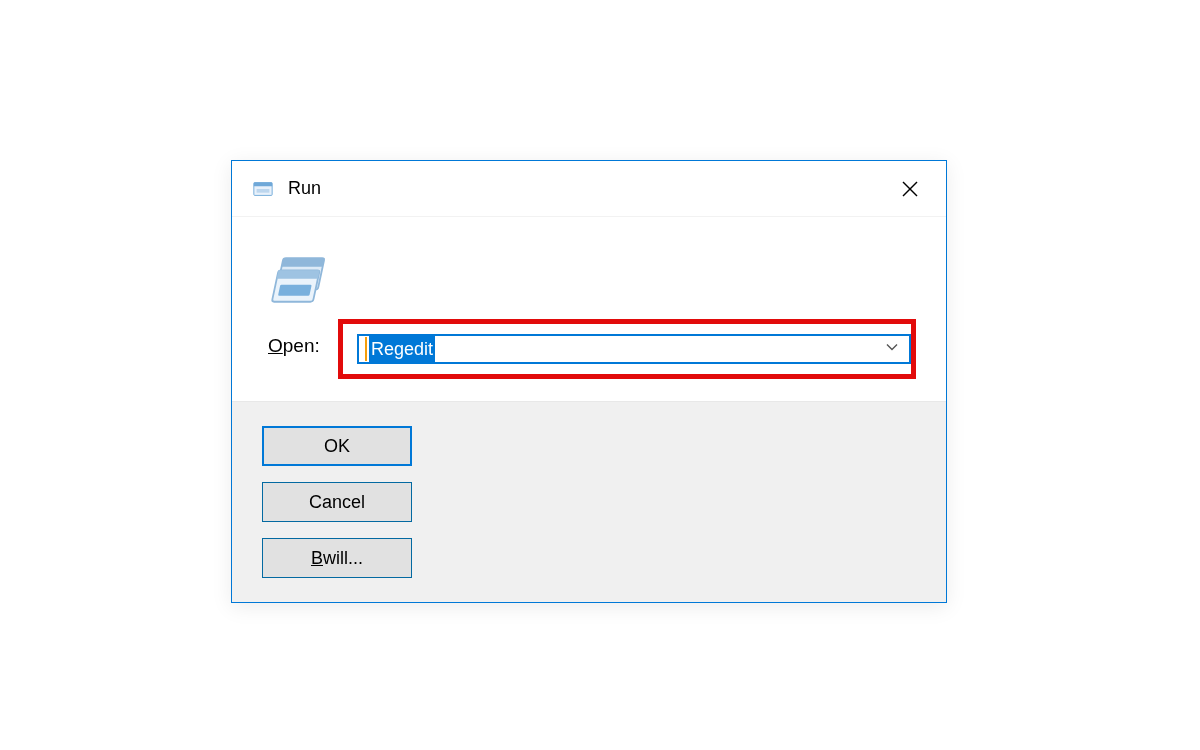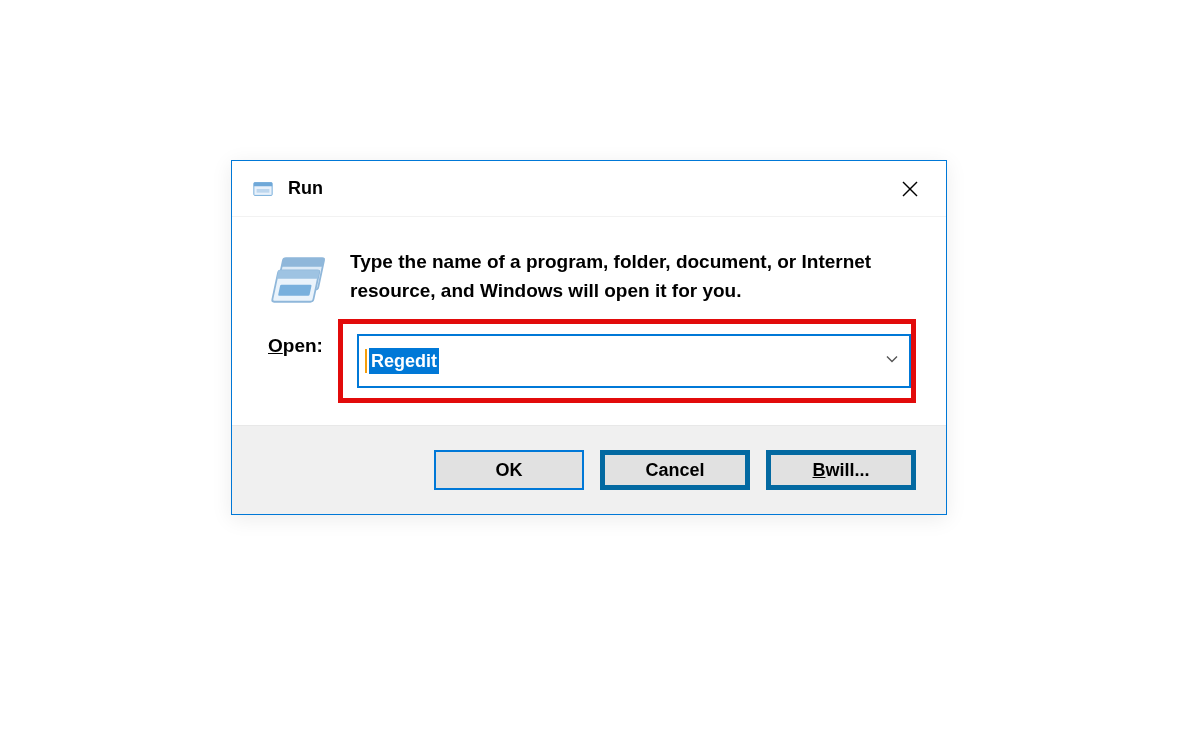--- a/index.html
+++ b/index.html
@@ -14,21 +14,20 @@
     position: relative;
   }
   .dialog {
     position: absolute;
     left: 231px;
     top: 160px;
     width: 716px;
     border: 1px solid #0078d7;
     background: #ffffff;
     box-shadow: 0 4px 20px rgba(0,0,0,0.08);
-    font-weight: bold;
   }
   .titlebar {
     height: 56px;
     display: flex;
     align-items: center;
     padding: 0 12px 0 20px;
     border-bottom: 1px solid #f2f2f2;
   }
   .title-icon {
     width: 22px;
@@ -84,21 +83,21 @@
     position: absolute;
     border: 5px solid #e20b0b;
     left: 106px;
     right: 30px;
     top: -16px;
     bottom: 22px;
     pointer-events: none;
   }
   .combo {
     flex: 1 1 auto;
-    height: 52px;
+    height: 28px;
     border: 1px solid #0078d7;
     outline: 1px solid #0078d7;
     display: flex;
     align-items: center;
     background: #fff;
     position: relative;
     padding: 0 30px 0 6px;
   }
   .combo .sel {
     background: #0078d7;
@@ -122,26 +121,27 @@
     transform: translateY(-50%);
     color: #555;
   }
   .footer {
     background: #f0f0f0;
     padding: 24px 30px;
     display: flex;
     justify-content: flex-end;
     gap: 16px;
     border-top: 1px solid #e8e8e8;
+    flex-direction: column;
   }
   .btn {
     width: 150px;
     height: 40px;
     background: #e1e1e1;
-    border: 5px solid #0369a1;
+    border: 1px solid #0369a1;
     font-size: 18px;
     display: flex;
     align-items: center;
     justify-content: center;
     cursor: pointer;
   }
   .btn.primary {
     border: 2px solid #0078d7;
     background: #e1e1e1;
   }
@@ -178,21 +178,20 @@
           <rect x="14" y="6" width="34" height="7" fill="#8fb7da"></rect>
           <rect x="18" y="18" width="26" height="9" rx="1" fill="#6fa8d8"></rect>
         </g>
         <g transform="translate(-2,10) skewX(-12)">
           <rect x="12" y="6" width="34" height="26" rx="2" fill="#eaf3fb" stroke="#8fb7da" stroke-width="1.5"></rect>
           <rect x="12" y="6" width="34" height="7" fill="#9ec3e2"></rect>
           <rect x="16" y="18" width="26" height="9" rx="1" fill="#79b0dd"></rect>
         </g>
       </svg>
     </span>
-    <div class="desc">Type the name of a program, folder, document, or Internet resource, and Windows will open it for you.</div>
   </div>
 
   <div class="input-row">
     <span class="open-label"><span class="ul">O</span><span>pen:</span></span>
     <div class="combo">
       <span class="caret-orange"></span>
         <span class="sel">Regedit</span>
       <span class="chev">
         <svg width="14" height="14" viewBox="0 0 14 14">
             <polyline points="2,4 7,9 12,4" fill="none" stroke="#555" stroke-width="1.4"></polyline>

